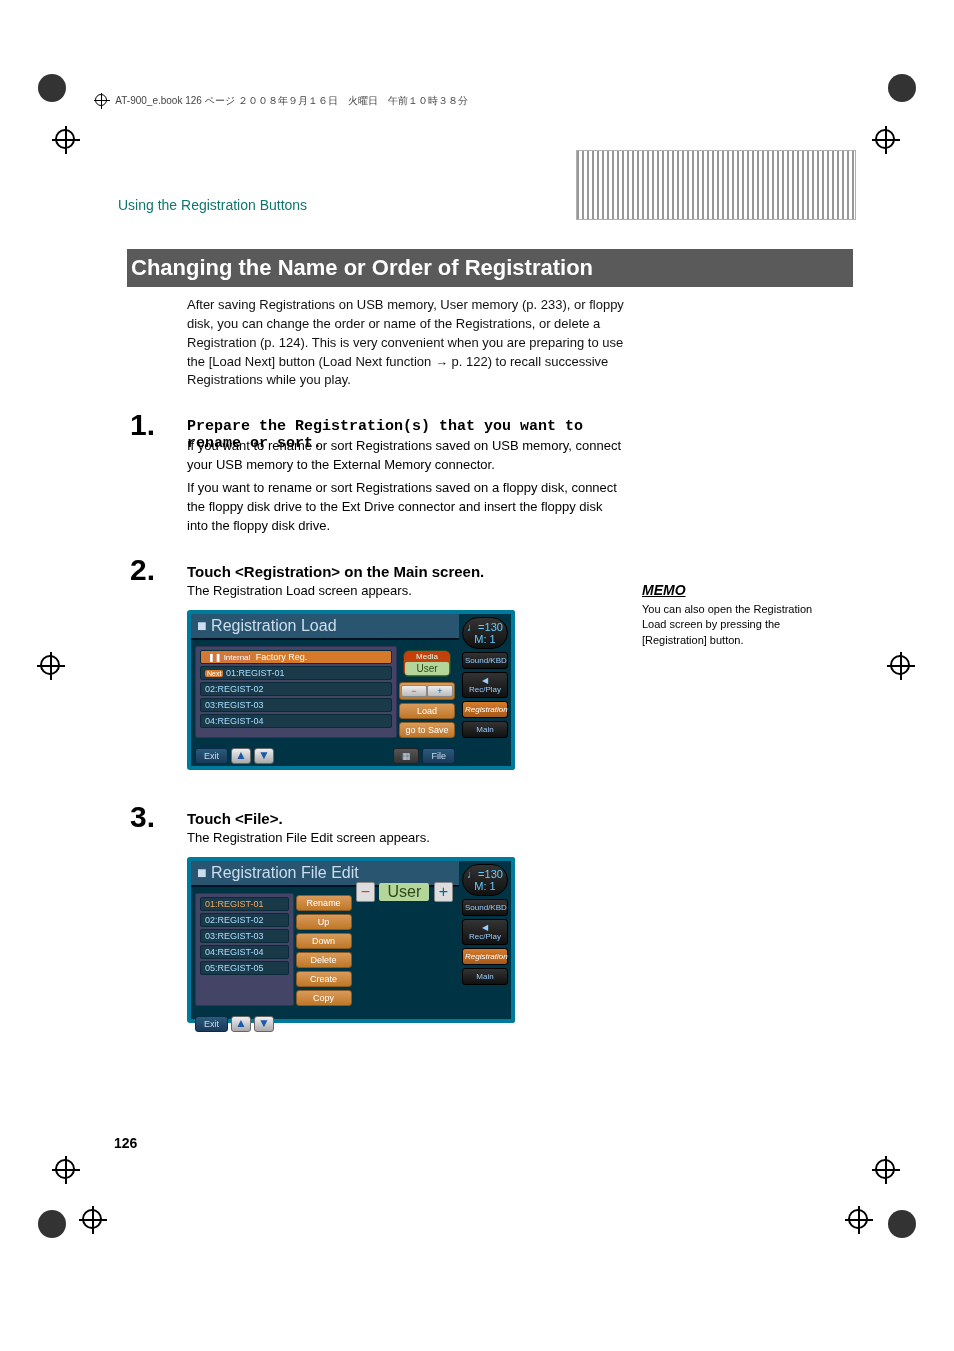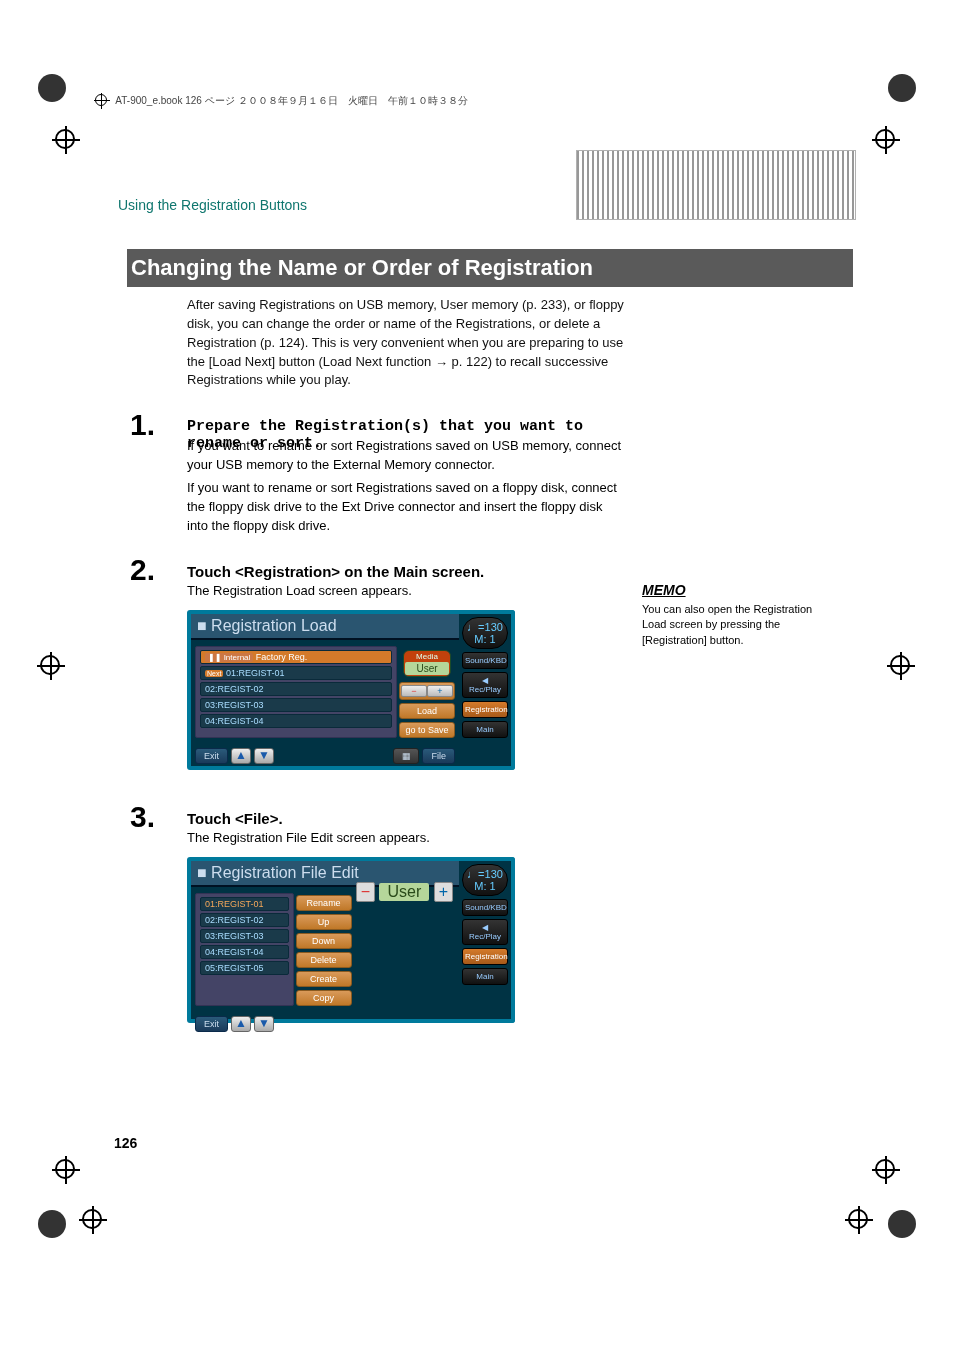--- a/index.html
+++ b/index.html
@@ -255,21 +255,21 @@
   .sb-btn {
     background:linear-gradient(#333,#111);
     border:1px solid #000;
     border-radius:3px;
     text-align:center;
     color:#9cf;
     font-size:8px;
     padding:3px 2px;
   }
   .sb-btn.tempo { color:#6cf; font-size:11px; line-height:1.1;border-radius:16px; }
-  .sb-btn.orange { background:linear-gradient(#d47a2a,#a65a1a); color:#fff; }
+  .sb-btn.orange { background:linear-gradient(#d47a2a,#a65a1a); color:#fff;font-style:italic; }
   .page-num {
     position:absolute;
     bottom:200px; left:114px;
     font-weight:bold;
     font-size:14px;
   }
 </style>
 </head>
 <body>
 

